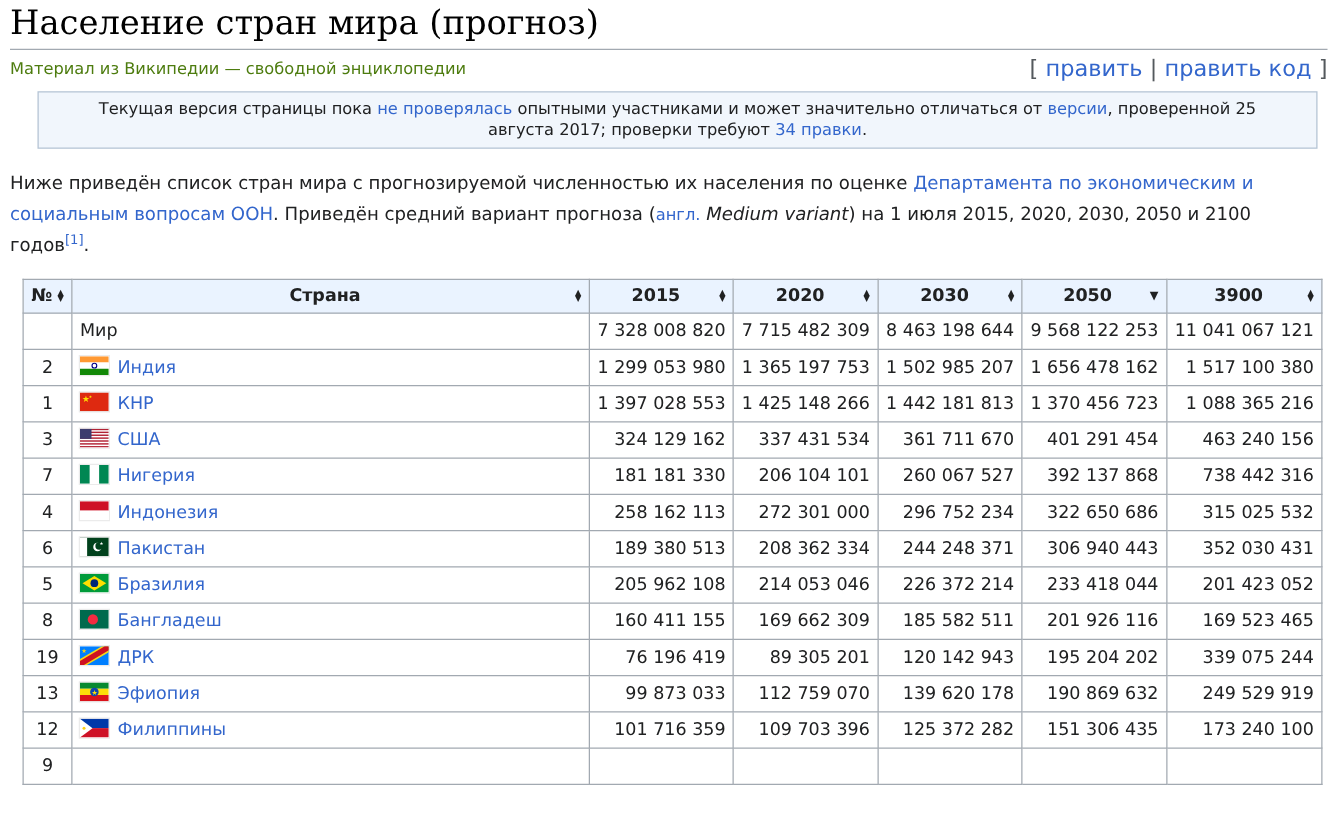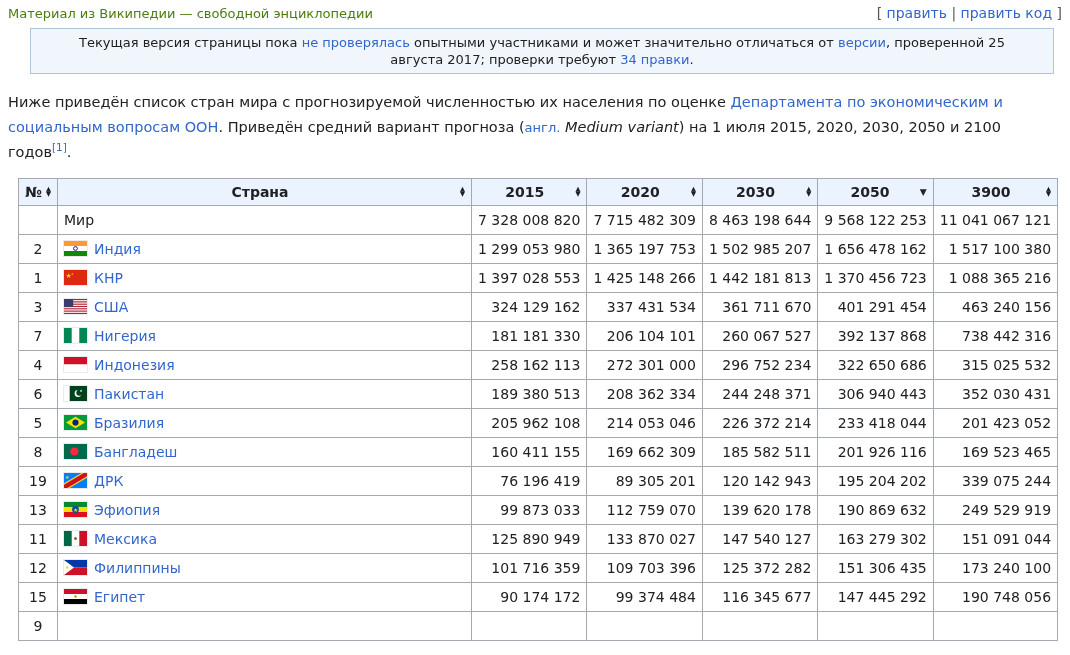--- a/index.html
+++ b/index.html
@@ -21,21 +21,21 @@
     padding:3px 0 5px 0;
     border-bottom:1px solid #a2a9b1;
     color:#000;
   }
   .subhead{
     display:flex;justify-content:space-between;align-items:center;
     font-size:13px;
     margin-top:5px;
   }
   .subhead .tagline{color:#4d7c0f;}
-  .editlinks{font-size:14px;color:#54595d;white-space:nowrap;}
+  .editlinks{font-size:18px;color:#54595d;white-space:nowrap;}
   a{color:#36c;text-decoration:none;cursor:pointer;}
   .notice{
     margin:7px 8px 0 22px;
     background:#f1f6fc;
     border:1px solid #b5c4d4;
     text-align:center;
     font-size:13px;
     line-height:17px;
     padding:5px 28px;
   }
@@ -86,20 +86,21 @@
     box-shadow:0 0 0 1px rgba(0,0,0,.08);
     line-height:0;
   }
   .flag svg{display:block;}
 </style>
 </head>
 <body>
 
 <div class="page">
 
+  <h1 class="title">Население стран мира (прогноз)</h1>
 
   <div class="subhead">
     <div class="tagline">Материал из Википедии — свободной энциклопедии</div>
     <div class="editlinks"><span>[</span>&nbsp;<a>править</a>&nbsp;<span>|</span>&nbsp;<a>править код</a>&nbsp;<span>]</span></div>
   </div>
 
   <div class="notice"><span>Текущая версия страницы пока </span><a>не проверялась</a><span> опытными участниками и может значительно отличаться от </span><a>версии</a><span>, проверенной 25 августа 2017; проверки требуют </span><a>34 правки</a><span>.</span></div>
 
   <p class="intro"><span>Ниже приведён список стран мира с прогнозируемой численностью их населения по оценке </span><a>Департамента по экономическим и социальным вопросам ООН</a><span>. Приведён средний вариант прогноза (</span><a class="lang-link">англ.</a><span> </span><span class="ital">Medium variant</span><span>) на 1 июля 2015, 2020, 2030, 2050 и 2100 годов</span><sup class="ref"><a>[1]</a></sup><span>.</span></p>
 
@@ -314,62 +315,34 @@
                 <circle cx="11.5" cy="7.5" r="3.4" fill="#0f47af"></circle>
                 <text x="9.2" y="9.7" font-size="5.5" fill="#fcdd09">★</text>
               </svg></span><a>Эфиопия</a></td>
           <td class="num">99 873 033</td>
           <td class="num">112 759 070</td>
           <td class="num">139 620 178</td>
           <td class="num">190 869 632</td>
           <td class="num">249 529 919</td>
         </tr>
         <tr>
-          <td class="rank">11</td>
-          <td class="country"><span class="flag"><svg width="23" height="15">
-                <rect width="23" height="15" fill="#fff"></rect>
-                <rect width="7.7" height="15" fill="#006847"></rect>
-                <rect x="15.3" width="7.7" height="15" fill="#ce1126"></rect>
-                <circle cx="11.5" cy="7.5" r="1.5" fill="#8c6239"></circle>
-              </svg></span><a>Мексика</a></td>
-          <td class="num">125 890 949</td>
-          <td class="num">133 870 027</td>
-          <td class="num">147 540 127</td>
-          <td class="num">163 279 302</td>
-          <td class="num">151 091 044</td>
-        </tr>
-        <tr>
           <td class="rank">12</td>
           <td class="country"><span class="flag"><svg width="23" height="15">
                 <rect width="23" height="7.5" fill="#0038a8"></rect>
                 <rect y="7.5" width="23" height="7.5" fill="#ce1126"></rect>
                 <polygon points="0,0 10,7.5 0,15" fill="#fff"></polygon>
                 <circle cx="3.2" cy="7.5" r="1.2" fill="#fcd116"></circle>
               </svg></span><a>Филиппины</a></td>
           <td class="num">101 716 359</td>
           <td class="num">109 703 396</td>
           <td class="num">125 372 282</td>
           <td class="num">151 306 435</td>
           <td class="num">173 240 100</td>
         </tr>
         <tr>
-          <td class="rank">15</td>
-          <td class="country"><span class="flag"><svg width="23" height="15">
-                <rect width="23" height="5" fill="#ce1126"></rect>
-                <rect y="5" width="23" height="5" fill="#fff"></rect>
-                <rect y="10" width="23" height="5" fill="#000"></rect>
-                <circle cx="11.5" cy="7.5" r="1.2" fill="#c09300"></circle>
-              </svg></span><a>Египет</a></td>
-          <td class="num">90 174 172</td>
-          <td class="num">99 374 484</td>
-          <td class="num">116 345 677</td>
-          <td class="num">147 445 292</td>
-          <td class="num">190 748 056</td>
-        </tr>
-        <tr>
           <td class="rank">9</td>
           <td class="country"></td>
           <td class="num"></td>
           <td class="num"></td>
           <td class="num"></td>
           <td class="num"></td>
           <td class="num"></td>
         </tr>
       </tbody>
   </table>

